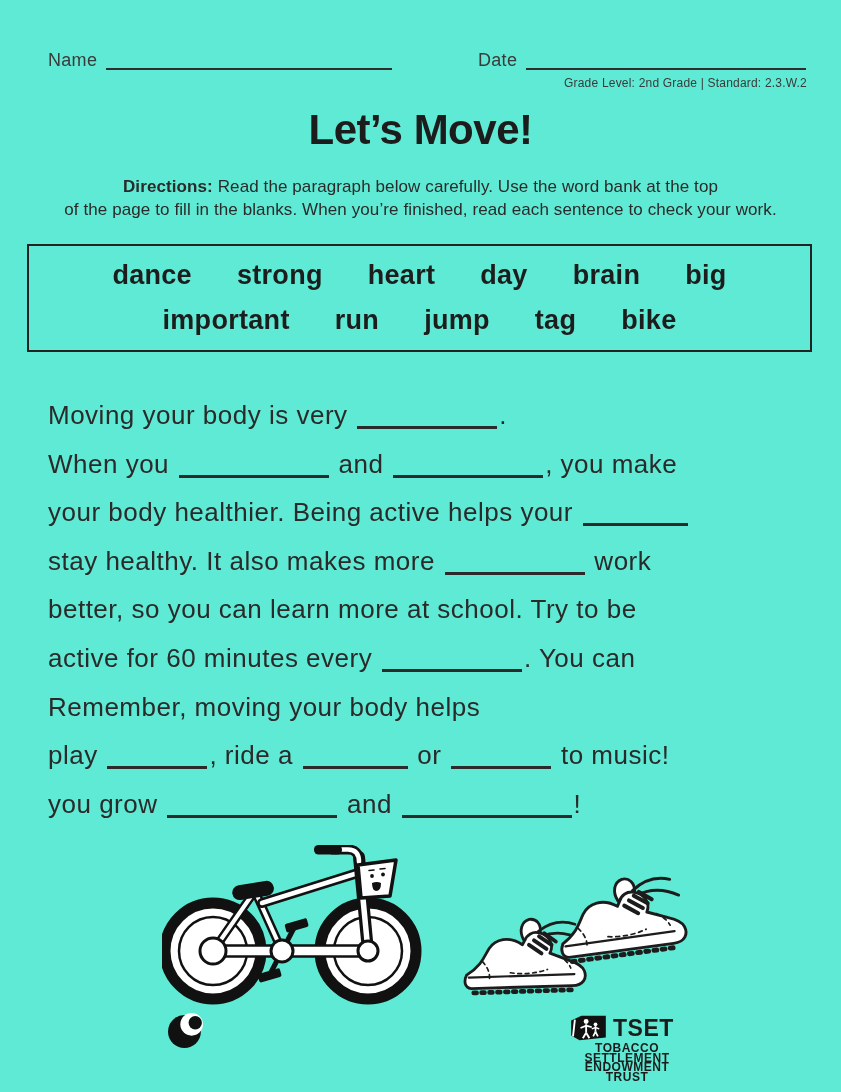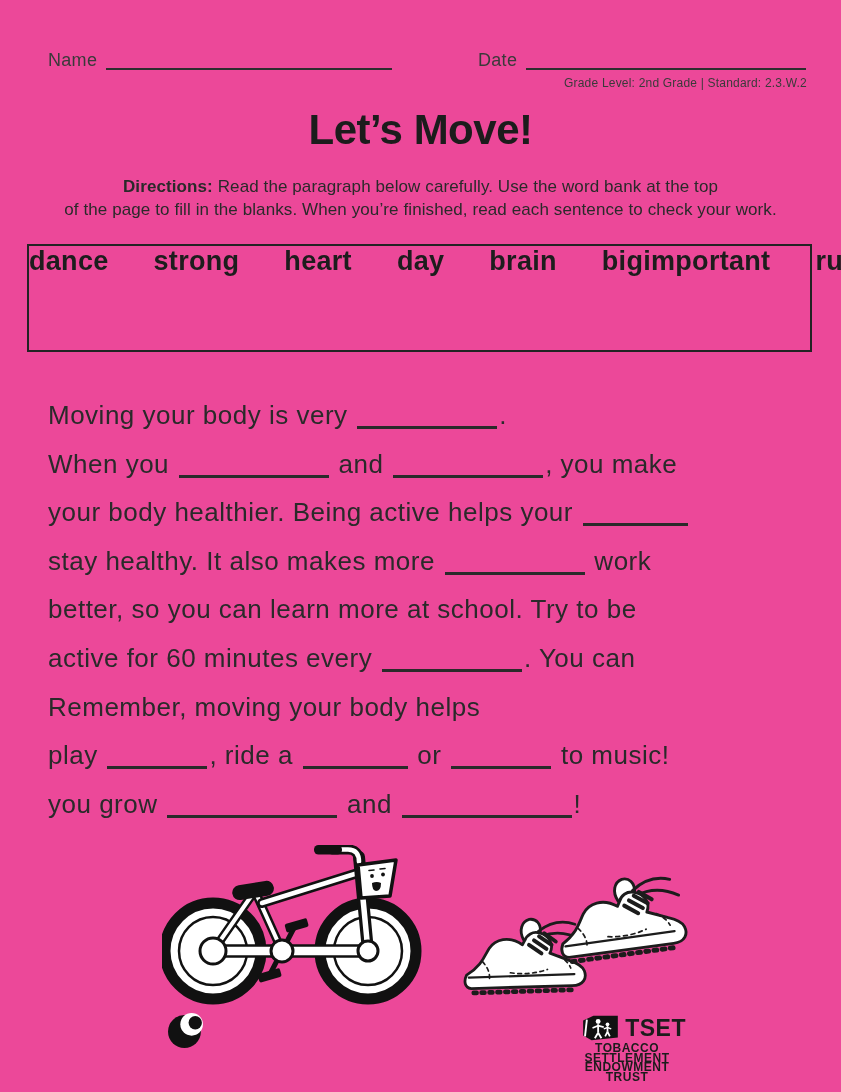--- a/index.html
+++ b/index.html
@@ -1,53 +1,53 @@
 <!DOCTYPE html>
 <html><head>
 <meta charset="utf-8">
 <style>
   html,body{margin:0;padding:0;background:#e8e8e8;}
   .page{
-    position:relative;width:841px;height:1092px;background:#ec4899;
+    position:relative;width:841px;height:1092px;background:#5eead4;
     font-family:"Liberation Sans",sans-serif;color:#231f20;overflow:hidden;
     margin:0 auto;
   }
   
   .hdr-row{position:absolute;top:50px;display:flex;align-items:flex-end;}
   .hdr-row.name{left:48px;width:344px;}
   .hdr-row.date{left:478px;width:328px;}
   .hdr-label{font-size:18px;color:#3a3a3a;letter-spacing:.3px;line-height:20px;}
   .fill-line{flex:1;border-bottom:2.5px solid #2e2e2e;height:18px;margin-left:9px;}
   .grade{position:absolute;top:76px;right:34px;font-size:12px;color:#3a3a3a;letter-spacing:.2px;}
   
   .title{position:absolute;top:106px;left:0;width:100%;text-align:center;
     font-size:42px;font-weight:bold;letter-spacing:-.5px;color:#1c1c1c;}
   .directions{position:absolute;top:176px;left:0;width:100%;text-align:center;
     font-size:17px;line-height:22.5px;color:#2a2a2a;letter-spacing:.1px;}
   .directions b{font-weight:bold;}
   
   .word-bank{position:absolute;left:27px;top:244px;width:781px;height:104px;
-    border:2.5px solid #232323;display:flex;flex-direction:row;justify-content:space-evenly;}
+    border:2.5px solid #232323;display:flex;flex-direction:column;justify-content:space-evenly;}
   .wb-row{display:flex;justify-content:center;gap:45px;
     font-size:27px;font-weight:600;color:#1d1d1d;letter-spacing:.3px;}
   
   .para{position:absolute;left:48px;top:391px;width:760px;}
   .pline{white-space:nowrap;height:48.6px;line-height:48.6px;
     font-size:26px;color:#2a2a2a;letter-spacing:.5px;}
   .blank{display:inline-block;height:1em;border-bottom:3px solid #2a2a2a;
     transform:translateY(5px);margin:0 2px;}
   .b100{width:100px;}.b105{width:105px;}.b140{width:140px;}.b150{width:150px;}.b170{width:170px;}
   
   .bike{position:absolute;left:162px;top:845px;}
   .shoes{position:absolute;left:455px;top:872px;}
   
   .footer-left{position:absolute;left:168px;top:1012px;display:flex;align-items:center;gap:9px;}
   .website{font-size:28px;font-weight:bold;color:#231f20;letter-spacing:-.2px;}
   .tset{position:absolute;left:568px;top:1013px;width:118px;text-align:center;}
-  .tset-top{display:flex;align-items:center;justify-content:flex-end;gap:5px;}
+  .tset-top{display:flex;align-items:center;justify-content:flex-start;gap:5px;}
   .tset-name{font-size:23px;font-weight:bold;color:#1c1c1c;letter-spacing:.5px;}
   .tset-sub{font-size:12px;font-weight:bold;color:#1c1c1c;letter-spacing:.5px;line-height:9.5px;margin-top:1px;}
 </style>
 </head>
 <body>
 
 <div class="page">
 
   <div class="hdr-row name">
     <span class="hdr-label">Name</span>

